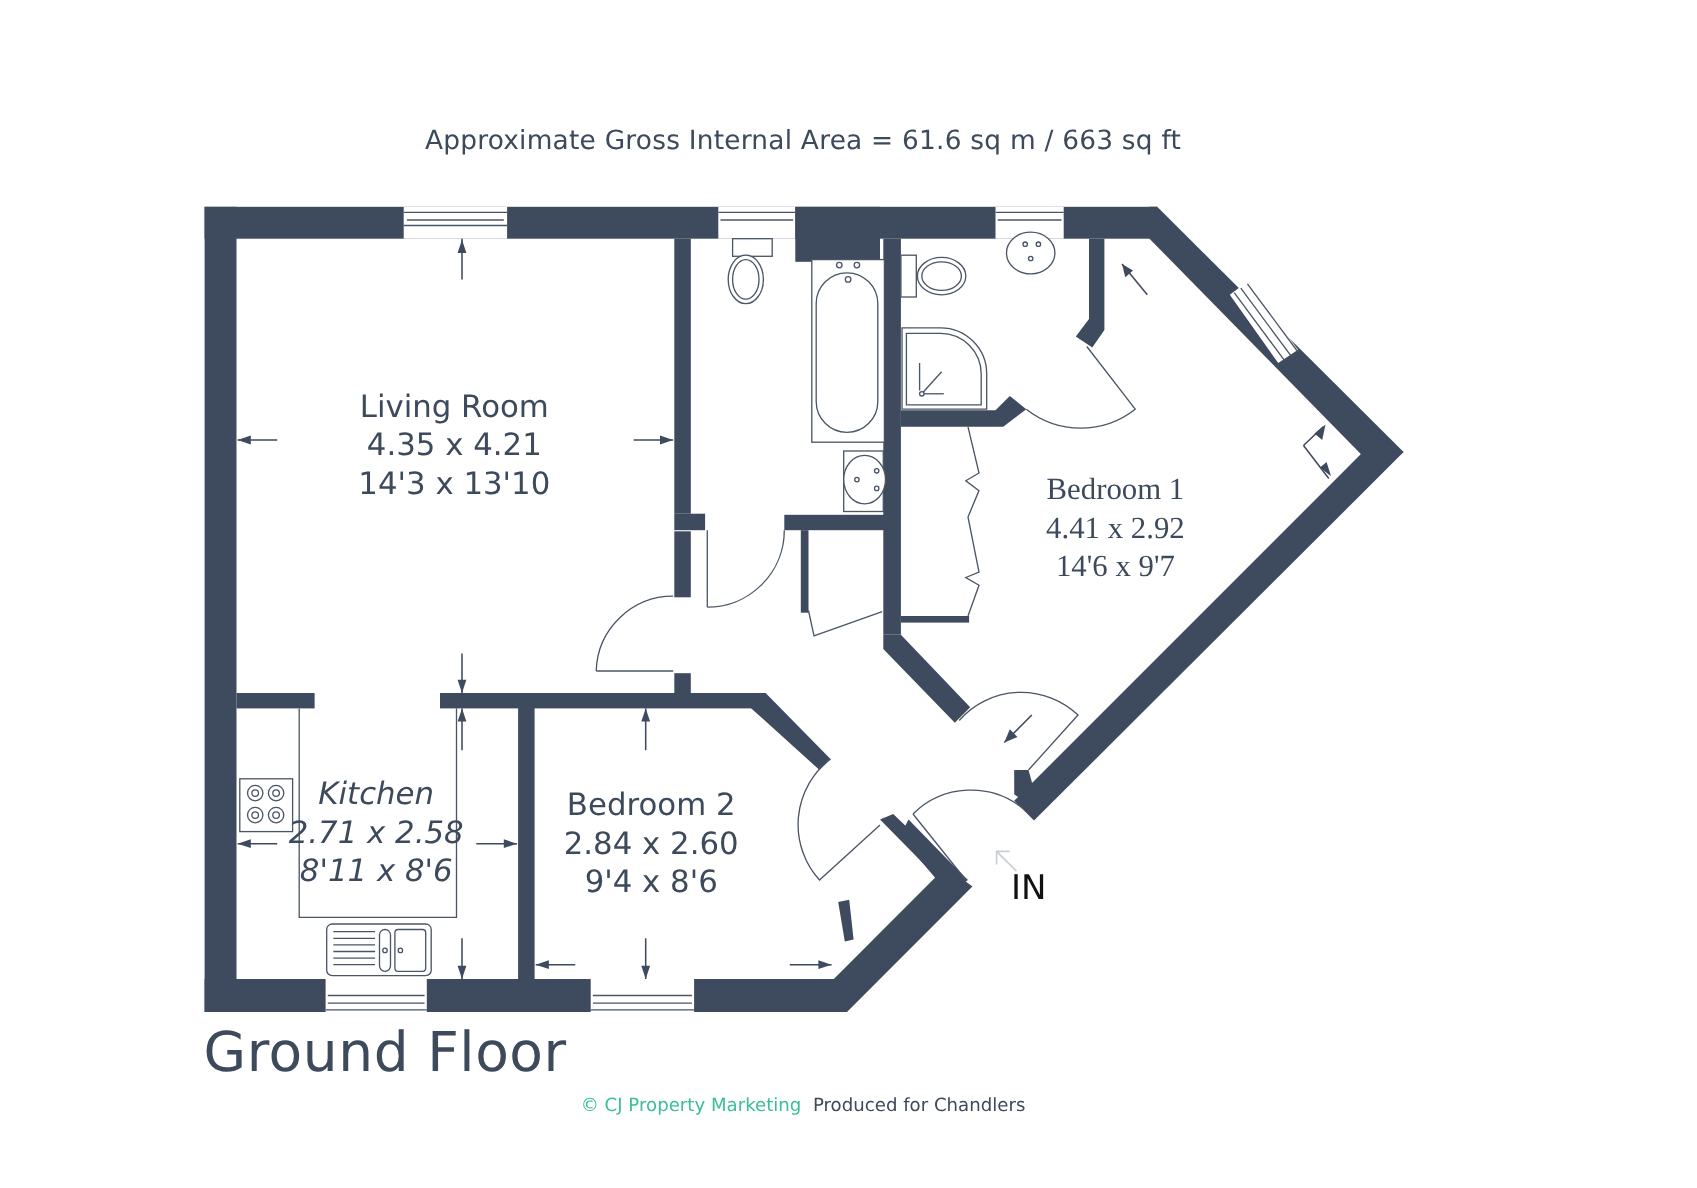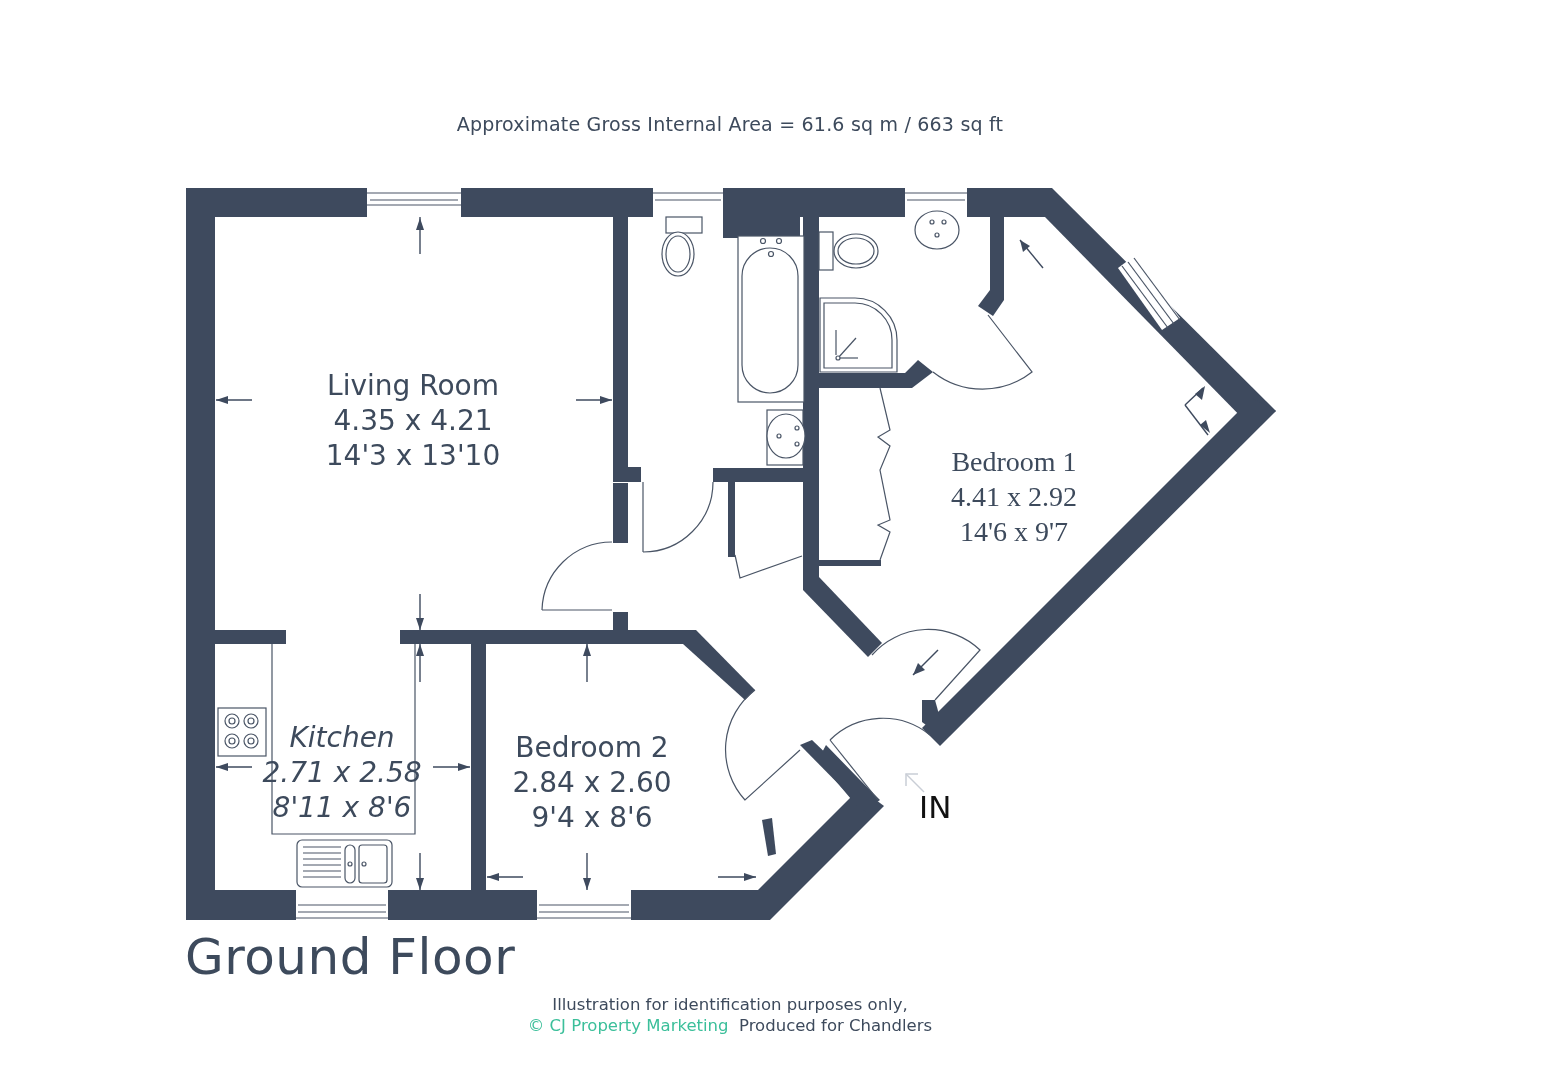--- a/index.html
+++ b/index.html
@@ -1,27 +1,27 @@
 <!DOCTYPE html>
 <html><head>
 <meta charset="utf-8">
 <style>
   html, body { margin: 0; padding: 0; background: #ffffff; }
   body { width: 1543px; height: 1080px; position: relative; overflow: hidden;
          font-family: "DejaVu Sans", "Liberation Sans", sans-serif; color: #3d4a5c; }
   .area-title { position: absolute; left: 0; width: 1460px; top: 113px; text-align: center;
-                font-size: 19px; color: #3d4a5c; letter-spacing: 0.2px; }
+                font-size: 24px; color: #3d4a5c; letter-spacing: 0.2px; }
   svg.plan { position: absolute; left: 0; top: 0; }
   .wall { fill: #3e4a5e; }
   .fix { fill: #ffffff; stroke: #4a5566; stroke-width: 1.2; }
   .thin { fill: none; stroke: #4a5566; stroke-width: 1.2; }
   .arrow { stroke: #3e4a5e; stroke-width: 1.4; fill: none; }
   .arrowhead { fill: #3e4a5e; }
   .room-label { position: absolute; text-align: center; font-size: 28px; line-height: 35px;
-                color: #3d4a5c; transform: translateX(-50%); white-space: nowrap; margin-top: 16px; }
+                color: #3d4a5c; transform: translateX(-50%); white-space: nowrap; }
   .room-label span { display: block; }
   .in-label { position: absolute; left: 919px; top: 789px; font-size: 31px; color: #111; }
   .floor-name { position: absolute; left: 185px; top: 928px; font-size: 50px; font-weight: normal;
                 color: #3d4a5c; letter-spacing: 0.5px; text-align: center; }
   .footer { position: absolute; left: 0; width: 1460px; top: 994px; text-align: center;
             font-size: 16.5px; line-height: 21px; color: #3d4a5c; }
   .footer .brand { color: #3bbf9a; }
 </style>
 </head>
 <body>
@@ -243,18 +243,17 @@
   <span>Bedroom 2</span>
   <span>2.84 x 2.60</span>
   <span>9'4 x 8'6</span>
 </div>
 
 <div class="in-label">IN</div>
 
 <div class="floor-name">Ground Floor</div>
 
 <div class="footer">
-  <div>Illustration for identification purposes only,</div>
   <div>
     <span class="brand">© CJ Property Marketing</span>&nbsp;
     <span>Produced for Chandlers</span>
   </div>
 </div>
 
 </body></html>

